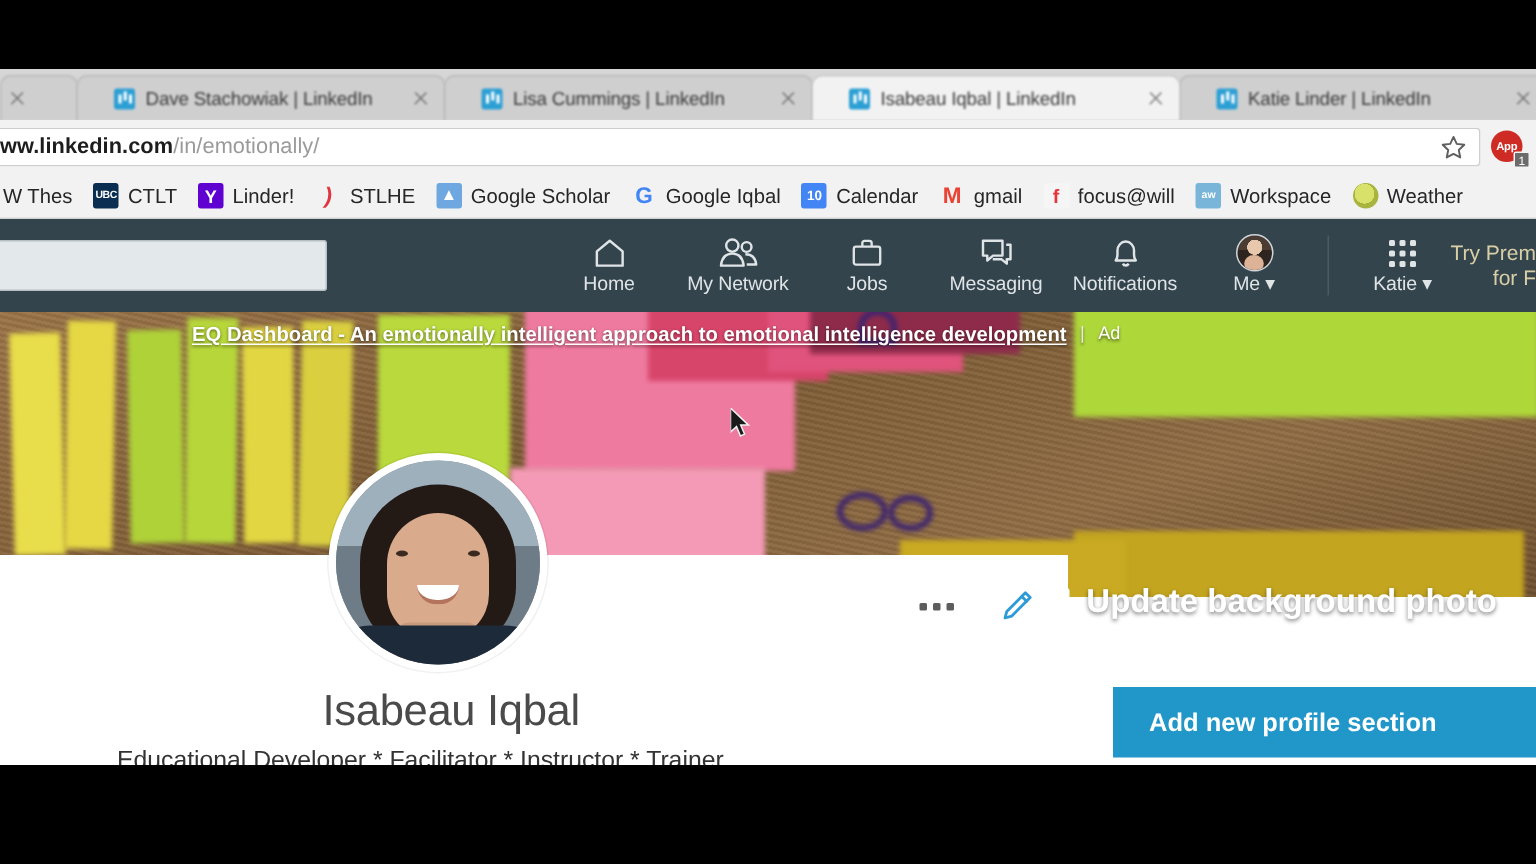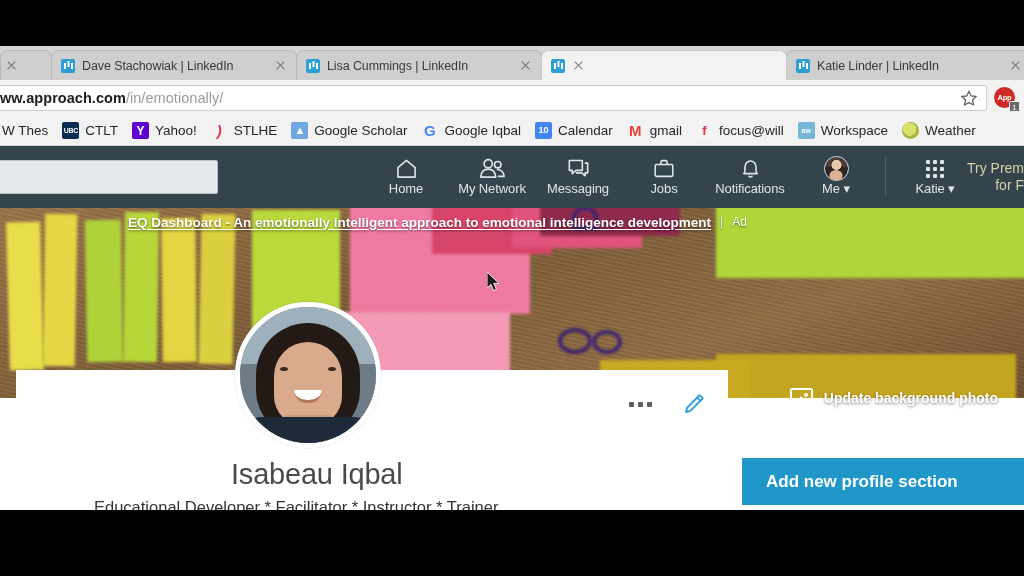--- a/index.html
+++ b/index.html
@@ -26,21 +26,21 @@
     overflow:hidden;
   }
   .tab {
     position:relative;
     height:30px;
     min-width:246px; max-width:246px;
     background:#cfcfcf;
     border-top-left-radius:7px; border-top-right-radius:7px;
     border:1px solid #b9b9b9; border-bottom:none;
     display:flex; align-items:center;
-    padding:0 8px 0 9px;
+    padding:0 8px 0 24px;
     margin-right:-1px;
     filter: blur(0.55px);
   }
   .tab.active { background:#f2f2f2; border-color:#c9c9c9; z-index:3; }
   .tab.partial { min-width:52px; max-width:52px; padding-left:4px; }
   .tab-fav {
     width:14px; height:14px; flex:0 0 14px;
     background:#2c9fd4;
     border-radius:2px;
     margin-right:7px;
@@ -221,39 +221,39 @@
   .banner-ad .sep { color:#e8e8e8; margin:0 9px; font-size:12px; font-weight:400; text-shadow:0 1px 2px rgba(0,0,0,.55);}
   .banner-ad .adlbl { color:#fff; font-size:12px; font-weight:400; text-shadow:0 1px 2px rgba(0,0,0,.55); }
 
   
   .update-bg {
     position:absolute; right:26px; top:388px;
     display:flex; align-items:center; gap:11px;
     z-index:8;
   }
   .update-bg .ubtxt {
-    color:#fff; font-size:14px; font-weight:700;
+    color:#fff; font-size:22px; font-weight:700;
     text-shadow:0 1px 3px rgba(0,0,0,.5);
     white-space:nowrap;
   }
   .ub-ico { width:23px; height:19px; border:2px solid #fff; border-radius:2px; position:relative; }
   .ub-ico::before {
     content:""; position:absolute; left:2px; bottom:1.5px;
     width:0; height:0;
     border-left:7px solid transparent; border-right:7px solid transparent;
     border-bottom:8px solid #fff;
   }
   .ub-ico::after {
     content:""; position:absolute; right:3px; top:2.5px;
     width:4px; height:4px; border-radius:50%; background:#fff;
   }
 
   
   .profile-card {
-    position:absolute; left:16px; top:370px;
+    position:absolute; left:0; top:370px;
     width:712px; height:160px;
     background:#fff;
     z-index:10;
   }
   .pc-photo {
     position:absolute; left:219px; top:-68px;
     width:146px; height:146px; border-radius:50%;
     border:5px solid #fff;
     overflow:hidden;
     background:#7b8894;
@@ -351,33 +351,34 @@
         <div class="tab-title">Dave Stachowiak | LinkedIn</div>
         <div class="tab-close"></div>
       </div>
       <div class="tab">
         <div class="tab-fav"></div>
         <div class="tab-title">Lisa Cummings | LinkedIn</div>
         <div class="tab-close"></div>
       </div>
       <div class="tab active">
         <div class="tab-fav"></div>
+        <div class="tab-title">Isabeau Iqbal | LinkedIn</div>
         <div class="tab-close"></div>
       </div>
       <div class="tab">
         <div class="tab-fav"></div>
         <div class="tab-title">Katie Linder | LinkedIn</div>
         <div class="tab-close"></div>
       </div>
     </div>
 
     <div class="omnirow">
       <div class="omnibox">
         <div class="url">
-          <b>ww.approach.com</b><span>/in/emotionally/</span>
+          <b>ww.linkedin.com</b><span>/in/emotionally/</span>
         </div>
         <div class="star">
           <svg width="18" height="18" viewBox="0 0 24 24" fill="none" stroke="#5f5f5f" stroke-width="1.7" stroke-linejoin="round">
             <polygon points="12,3 14.9,9.2 21.6,10 16.7,14.7 18,21.3 12,18.1 6,21.3 7.3,14.7 2.4,10 9.1,9.2"></polygon>
           </svg>
         </div>
       </div>
       <div class="ext-icon">
         <div class="ext-circle">App</div>
         <div class="ext-badge">1</div>
@@ -390,21 +391,21 @@
         <span class="bm-label">W Thes</span>
       </div>
 
       <div class="bm">
         <span class="bm-ico" style="background:#0a2d52;font-size:7px;letter-spacing:-.3px;">UBC</span>
         <span class="bm-label">CTLT</span>
       </div>
 
       <div class="bm">
         <span class="bm-ico" style="background:#5f01d1;font-size:12px;">Y</span>
-        <span class="bm-label">Yahoo!</span>
+        <span class="bm-label">Linder!</span>
       </div>
 
       <div class="bm">
         <span class="bm-ico" style="background:transparent;color:#e0363f;font-size:15px;font-style:italic;">)</span>
         <span class="bm-label">STLHE</span>
       </div>
 
       <div class="bm">
         <span class="bm-ico" style="background:#6fa8e0;font-size:11px;">▲</span>
         <span class="bm-label">Google Scholar</span>
@@ -465,36 +466,36 @@
           <circle cx="19.5" cy="7" r="3.4"></circle>
           <path d="M1.6 20 C2.2 13.8 5.6 11.6 9.5 11.6 C13.4 11.6 16.8 13.8 17.4 20 Z"></path>
           <path d="M18.6 12 C22.6 12 25.6 14 26.2 19.2 L19.6 19.2"></path>
         </svg>
       </span>
       <span class="li-lbl">My Network</span>
     </div>
 
     <div class="li-item">
       <span class="li-ico">
+        <svg width="22" height="21" viewBox="0 0 24 22" fill="none" stroke="#dfe4e7" stroke-width="1.7" stroke-linejoin="round">
+          <rect x="2.4" y="6.6" width="19.2" height="13" rx="1.6"></rect>
+          <path d="M8.6 6.6 V4 a1.6 1.6 0 0 1 1.6-1.6 h3.6 A1.6 1.6 0 0 1 15.4 4 V6.6"></path>
+        </svg>
+      </span>
+      <span class="li-lbl">Jobs</span>
+    </div>
+
+    <div class="li-item">
+      <span class="li-ico">
         <svg width="23" height="21" viewBox="0 0 24 22" fill="none" stroke="#dfe4e7" stroke-width="1.7" stroke-linejoin="round">
           <path d="M2.4 2.6 H16 V13 H9.4 L5.4 16.4 V13 H2.4 Z"></path>
           <path d="M18.6 5.4 H21.6 V15.6 H19 V18.6 L15.4 15.6 H9.2"></path>
         </svg>
       </span>
       <span class="li-lbl">Messaging</span>
-    </div>
-
-    <div class="li-item">
-      <span class="li-ico">
-        <svg width="22" height="21" viewBox="0 0 24 22" fill="none" stroke="#dfe4e7" stroke-width="1.7" stroke-linejoin="round">
-          <rect x="2.4" y="6.6" width="19.2" height="13" rx="1.6"></rect>
-          <path d="M8.6 6.6 V4 a1.6 1.6 0 0 1 1.6-1.6 h3.6 A1.6 1.6 0 0 1 15.4 4 V6.6"></path>
-        </svg>
-      </span>
-      <span class="li-lbl">Jobs</span>
     </div>
 
     <div class="li-item">
       <span class="li-ico">
         <svg width="21" height="21" viewBox="0 0 22 22" fill="none" stroke="#dfe4e7" stroke-width="1.7" stroke-linejoin="round">
           <path d="M4 16.4 C5.6 14.8 5.2 13.4 5.2 9.6 C5.2 6 7.8 3.2 11 3.2 C14.2 3.2 16.8 6 16.8 9.6 C16.8 13.4 16.4 14.8 18 16.4 Z"></path>
           <path d="M9 18.6 a2.2 2.2 0 0 0 4 0"></path>
         </svg>
       </span>
       <span class="li-lbl">Notifications</span>

